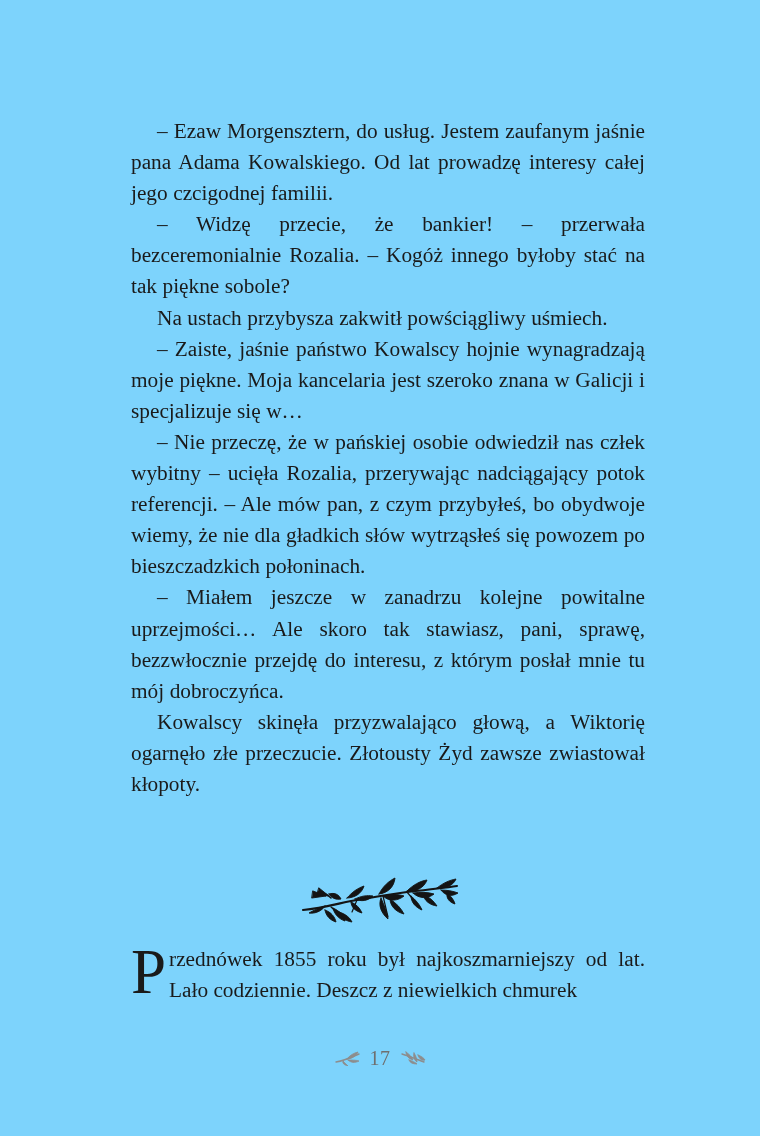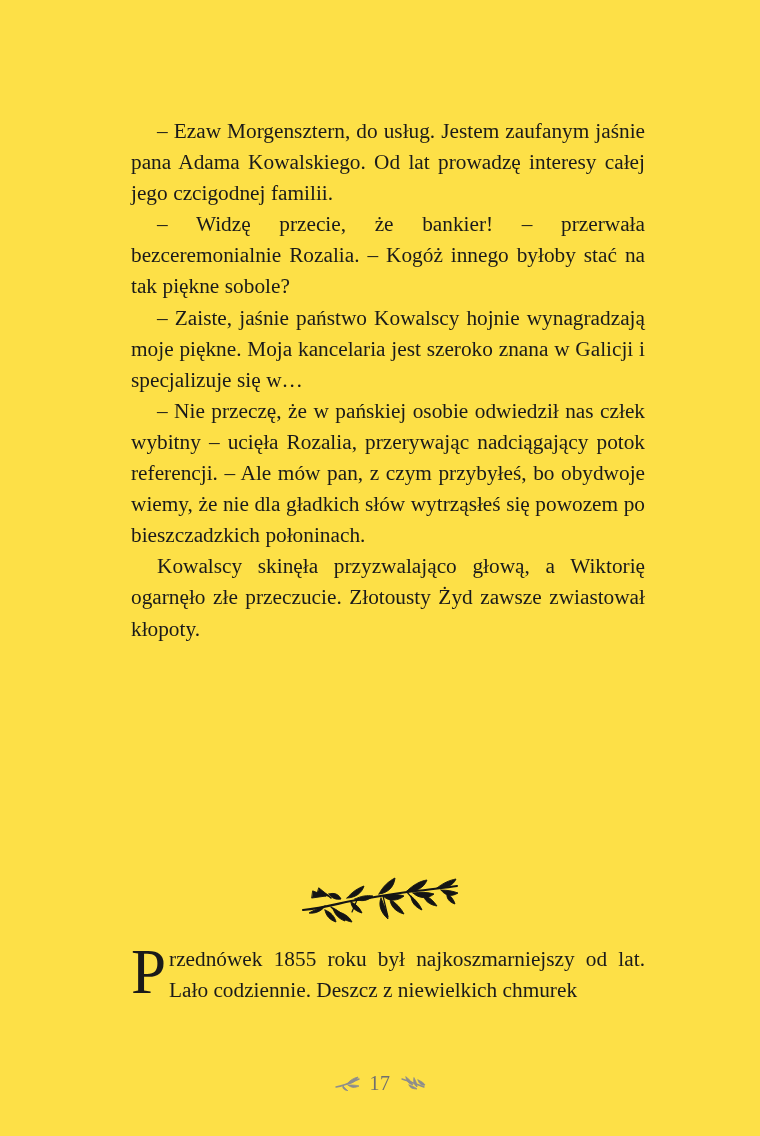--- a/index.html
+++ b/index.html
@@ -14,21 +14,21 @@
     position: relative;
     overflow: hidden;
     font-family: "Liberation Serif", "DejaVu Serif", serif;
     color: #1a1a1a;
     -webkit-font-smoothing: antialiased;
   }
 
   .page {
     position: absolute;
     inset: 0;
-    background: #fde047;
+    background: #7dd3fc;
   }
 
   .text-block {
     position: absolute;
     left: 131px;
     top: 116px;
     width: 514px;
   }
 
   p.para {
@@ -88,40 +88,41 @@
   .folio {
     position: absolute;
     left: 0;
     right: 0;
     top: 1048px;
     display: flex;
     justify-content: center;
     align-items: center;
     gap: 9px;
     color: #8d8d8d;
-    margin-top: 25px;
   }
   .folio .num {
     font-size: 20px;
     line-height: 1;
     color: #6f6f6f;
     letter-spacing: 0.5px;
   }
   .folio svg { display: block; }
 </style>
 </head>
 <body>
 
 <div class="page">
 
   <div class="text-block">
     <p class="para">– Ezaw Morgensztern, do usług. Jestem zaufanym jaśnie pana Adama Kowalskiego. Od lat prowadzę interesy całej jego czcigodnej familii.</p>
     <p class="para">– Widzę przecie, że bankier! – przerwała bezceremonialnie Rozalia. – Kogóż innego byłoby stać na tak piękne sobole?</p>
+    <p class="para">Na ustach przybysza zakwitł powściągliwy uśmiech.</p>
     <p class="para">– Zaiste, jaśnie państwo Kowalscy hojnie wynagradzają moje piękne. Moja kancelaria jest szeroko znana w Galicji i specjalizuje się w…</p>
     <p class="para">– Nie przeczę, że w pańskiej osobie odwiedził nas człek wybitny – ucięła Rozalia, przerywając nadciągający potok referencji. – Ale mów pan, z czym przybyłeś, bo obydwoje wiemy, że nie dla gładkich słów wytrząsłeś się powozem po bieszczadzkich połoninach.</p>
+    <p class="para">– Miałem jeszcze w zanadrzu kolejne powitalne uprzejmości… Ale skoro tak stawiasz, pani, sprawę, bezzwłocznie przejdę do interesu, z którym posłał mnie tu mój dobroczyńca.</p>
     <p class="para">Kowalscy skinęła przyzwalająco głową, a Wiktorię ogarnęło złe przeczucie. Złotousty Żyd zawsze zwiastował kłopoty.</p>
   </div>
 
   <div class="ornament-wrap">
     <svg width="170" height="52" viewBox="0 0 170 52" aria-hidden="true">
       <g fill="#141414" stroke="#141414" stroke-width="0.9" stroke-linecap="round" stroke-linejoin="round">
 
         <path d="M8 38 C 30 36, 48 30, 62 28 C 80 25, 96 22, 112 20 C 130 18, 148 16, 162 14" fill="none" stroke-width="2.1"></path>
 
         <path d="M20 22 C 26 20, 32 22, 36 26" fill="none" stroke-width="1.5"></path>

